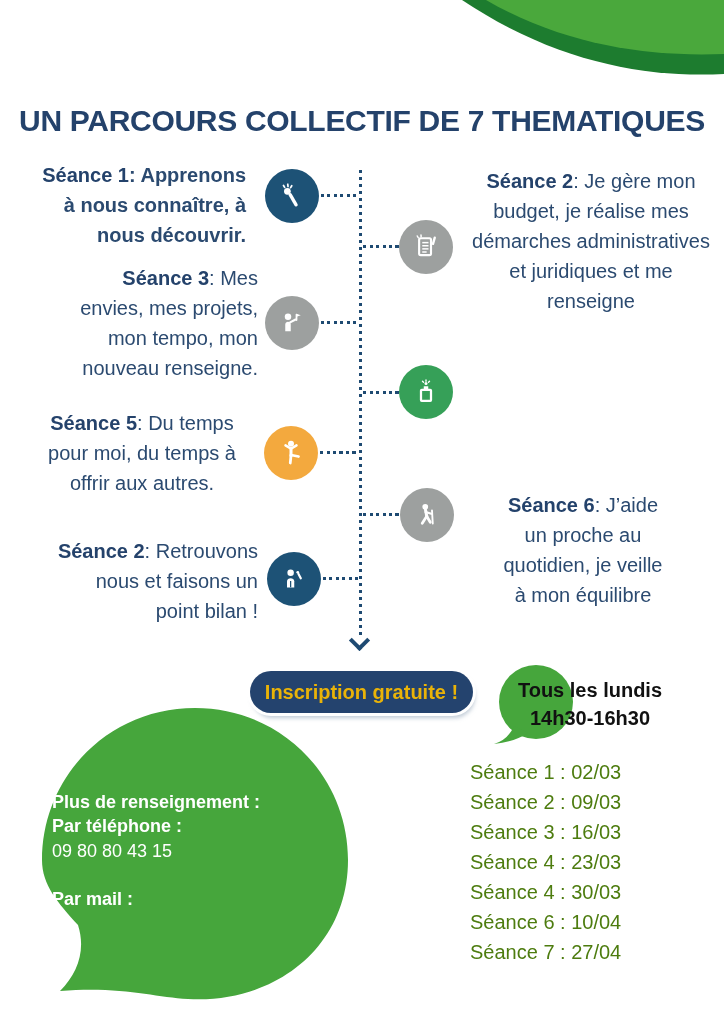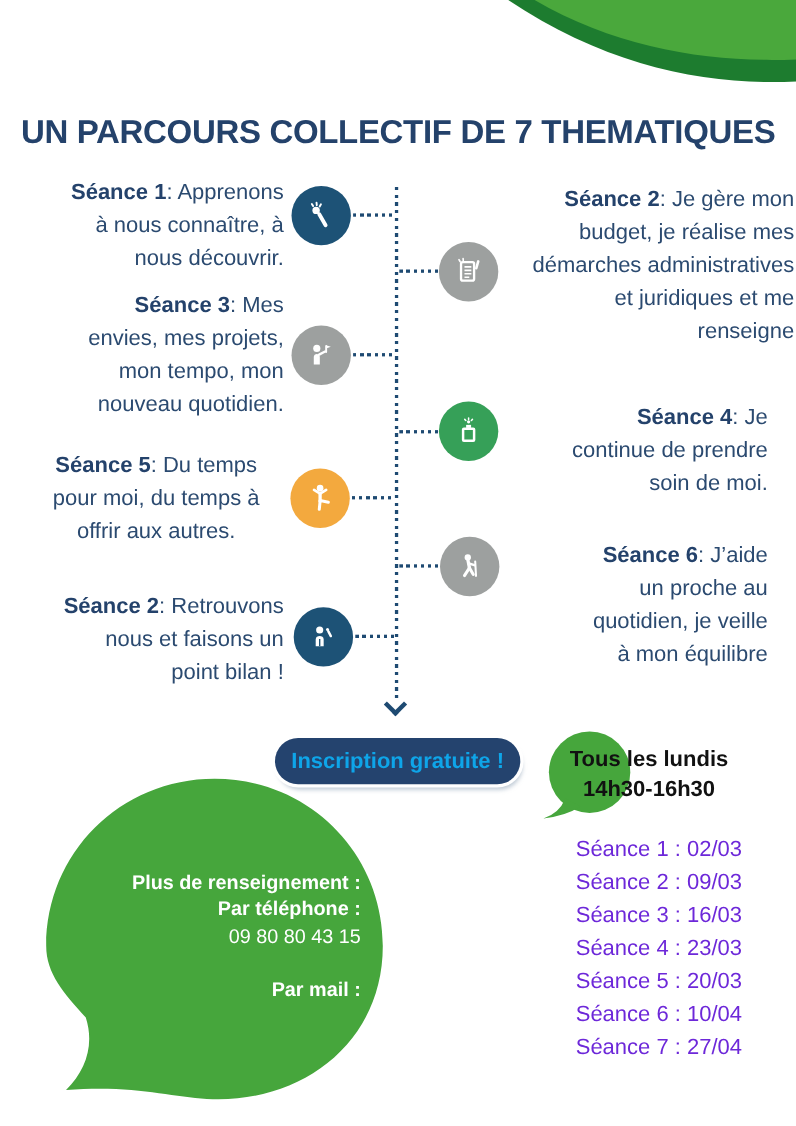--- a/index.html
+++ b/index.html
@@ -24,40 +24,40 @@
   
   .icon-circle{position:absolute;width:54px;height:54px;border-radius:50%;
                display:flex;align-items:center;justify-content:center;}
   .bg-navy{background:#1d5276;} .bg-gray{background:#9da09f;}
   .bg-green{background:#36a058;} .bg-orange{background:#f3a93e;}
 
   
   .session{position:absolute;font-size:20px;line-height:30px;color:#2b4a70;}
   .session b{color:#24426b;}
   .session .txt{white-space:pre-line;}
-  .al-right{text-align:right;} .al-left{text-align:right;}
+  .al-right{text-align:right;} .al-left{text-align:center;}
 
   
   .cta{position:absolute;left:250px;top:671px;width:223px;height:42px;border-radius:22px;
-       background:#24436e;color:#0ea5e9;font-size:20px;font-weight:bold;
+       background:#24436e;color:#eab308;font-size:20px;font-weight:bold;
        display:flex;align-items:center;justify-content:center;
        box-shadow:0 0 0 3px #fff,2px 5px 4px rgba(140,160,180,.55);cursor:pointer;}
 
   
   .mini-bubble{position:absolute;left:486px;top:664px;}
   .sched-header{position:absolute;left:488px;top:676px;width:204px;text-align:center;
                 color:#111;font-size:20px;font-weight:bold;line-height:28px;}
 
   
-  .sched-list{position:absolute;left:488px;top:757px;width:222px;text-align:center;
-              color:#6d28d9;font-size:20px;line-height:30px;}
+  .sched-list{position:absolute;left:470px;top:757px;width:222px;
+              color:#4d7c0f;font-size:20px;line-height:30px;}
 
   
   .big-bubble{position:absolute;left:18px;top:698px;}
-  .contact{position:absolute;left:52px;top:790px;width:276px;text-align:right;color:#fff;}
+  .contact{position:absolute;left:52px;top:790px;width:276px;text-align:left;color:#fff;}
   .contact .c-bold{font-weight:bold;font-size:18px;line-height:24px;}
   .contact .c-phone{font-size:18px;line-height:26px;}
   .contact .c-mail-label{margin-top:23px;}
   .contact .c-email{font-size:17px;line-height:24px;text-decoration:underline;cursor:pointer;}
 </style>
 </head>
 <body>
 
 <div class="page">
 
@@ -72,21 +72,21 @@
   <div class="varrow"></div>
 
   <div class="hdots" style="left:321px;top:194px;"></div>
   <div class="hdots" style="left:363px;top:245px;"></div>
   <div class="hdots" style="left:321px;top:321px;"></div>
   <div class="hdots" style="left:363px;top:391px;"></div>
   <div class="hdots" style="left:320px;top:451px;"></div>
   <div class="hdots" style="left:363px;top:513px;"></div>
   <div class="hdots" style="left:323px;top:577px;"></div>
 
-  <div class="session al-right" style="left:30px;top:160px;width:228px;">
+  <div class="session al-right" style="left:18px;top:160px;width:228px;font-weight:bold;">
     <b>Séance 1</b><span class="txt">: Apprenons
 à nous connaître, à
 nous découvrir.</span>
   </div>
   <div class="icon-circle bg-navy" style="left:265px;top:169px;">
     <svg viewBox="0 0 24 24" width="30" height="30">
       <circle cx="8.3" cy="8.2" r="2.7" fill="#fff"></circle>
       <line x1="10.6" y1="11" x2="15.2" y2="19" stroke="#fff" stroke-width="2.8" stroke-linecap="round"></line>
       <line x1="5.2" y1="3.6" x2="6.1" y2="5.1" stroke="#fff" stroke-width="1.4" stroke-linecap="round"></line>
       <line x1="8.6" y1="2.6" x2="8.8" y2="4.4" stroke="#fff" stroke-width="1.4" stroke-linecap="round"></line>
@@ -111,37 +111,32 @@
       <line x1="19" y1="4.5" x2="17.6" y2="9.5" stroke="#fff" stroke-width="1.9" stroke-linecap="round"></line>
       <line x1="5" y1="3.2" x2="5.8" y2="4.6" stroke="#fff" stroke-width="1.2" stroke-linecap="round"></line>
       <line x1="8" y1="2.4" x2="8.1" y2="3.9" stroke="#fff" stroke-width="1.2" stroke-linecap="round"></line>
     </svg>
   </div>
 
   <div class="session al-right" style="left:28px;top:263px;width:230px;">
     <b>Séance 3</b><span class="txt">: Mes
 envies, mes projets,
 mon tempo, mon
-nouveau quotidien.</span>
+nouveau renseigne.</span>
   </div>
   <div class="icon-circle bg-gray" style="left:265px;top:296px;">
     <svg viewBox="0 0 24 24" width="30" height="30">
       <circle cx="8.8" cy="7" r="2.6" fill="#fff"></circle>
       <path d="M6.6 18.6 v-5.3 c0 -3 4.4 -3 4.4 0 v5.3" fill="#fff"></path>
       <line x1="10.5" y1="11.5" x2="14.8" y2="9.2" stroke="#fff" stroke-width="1.7" stroke-linecap="round"></line>
       <line x1="15.6" y1="5.2" x2="15.6" y2="9.6" stroke="#fff" stroke-width="1.4" stroke-linecap="round"></line>
       <path d="M15.6 4.6 l3.4 1.2 -3.4 1.2 z" fill="#fff"></path>
     </svg>
   </div>
 
-  <div class="session al-left" style="left:468px;top:364px;width:230px;">
-    <b>Séance 4</b><span class="txt">: Je
-continue de prendre
-soin de moi.</span>
-  </div>
   <div class="icon-circle bg-green" style="left:399px;top:365px;">
     <svg viewBox="0 0 24 24" width="30" height="30">
       <rect x="8" y="10.2" width="8" height="8.8" rx="0.6" fill="none" stroke="#fff" stroke-width="1.8"></rect>
       <rect x="10.2" y="7.4" width="3.6" height="2.2" fill="#fff"></rect>
       <circle cx="12" cy="5.2" r="1.2" fill="#fff"></circle>
       <line x1="9.2" y1="3.4" x2="10" y2="4.2" stroke="#fff" stroke-width="1.1" stroke-linecap="round"></line>
       <line x1="14.8" y1="3.4" x2="14" y2="4.2" stroke="#fff" stroke-width="1.1" stroke-linecap="round"></line>
       <line x1="12" y1="2.4" x2="12" y2="3.4" stroke="#fff" stroke-width="1.1" stroke-linecap="round"></line>
     </svg>
   </div>
@@ -202,21 +197,21 @@
   <div class="sched-header">
     <div>Tous les lundis</div>
     <div>14h30-16h30</div>
   </div>
 
   <div class="sched-list">
     <div>Séance 1 : 02/03</div>
     <div>Séance 2 : 09/03</div>
     <div>Séance 3 : 16/03</div>
     <div>Séance 4 : 23/03</div>
-    <div>Séance 5 : 20/03</div>
+    <div>Séance 4 : 30/03</div>
     <div>Séance 6 : 10/04</div>
     <div>Séance 7 : 27/04</div>
   </div>
 
   <svg class="big-bubble" width="340" height="312" viewBox="0 0 340 312">
     <path d="M177,10
              C263,10 330,78 330,162
              C330,250 256,306 170,301
              C136,299 102,288 42,293
              C60,275 68,252 60,227

